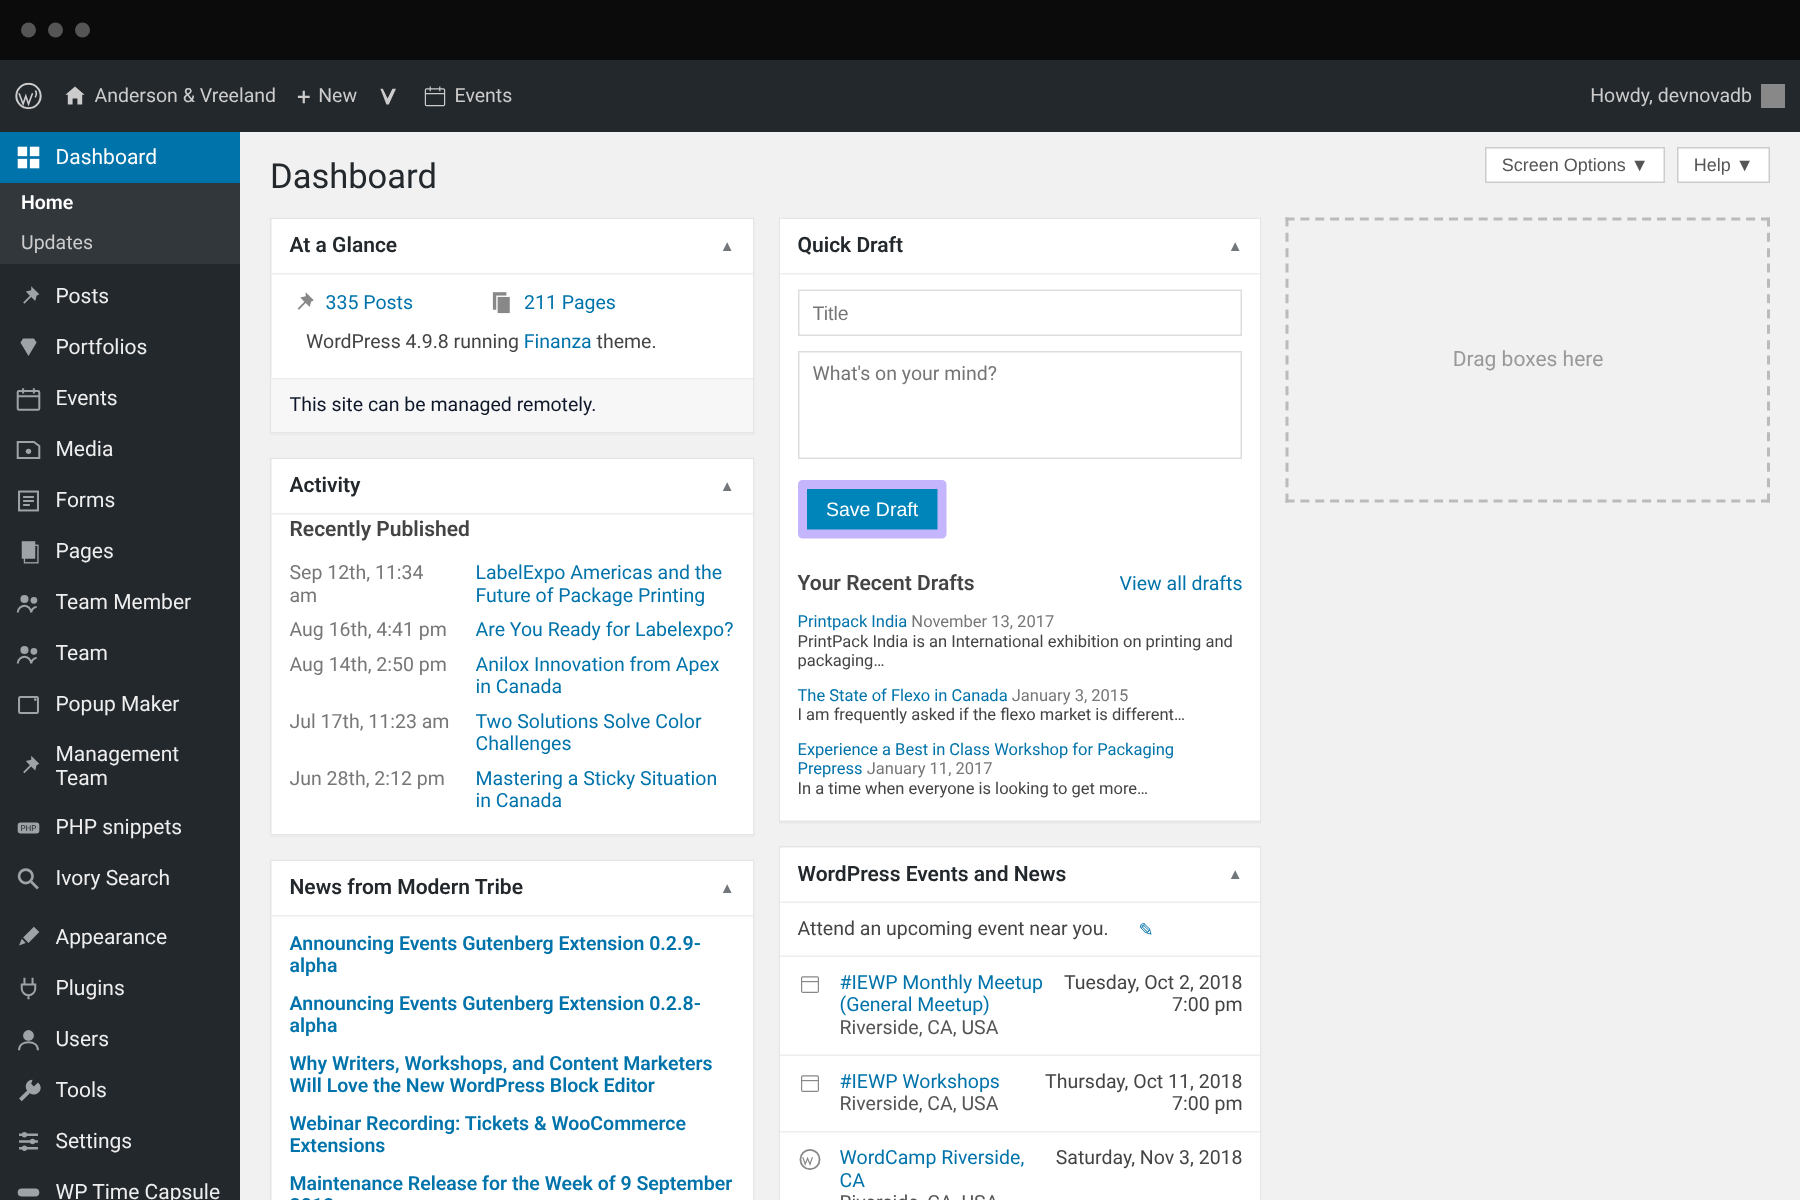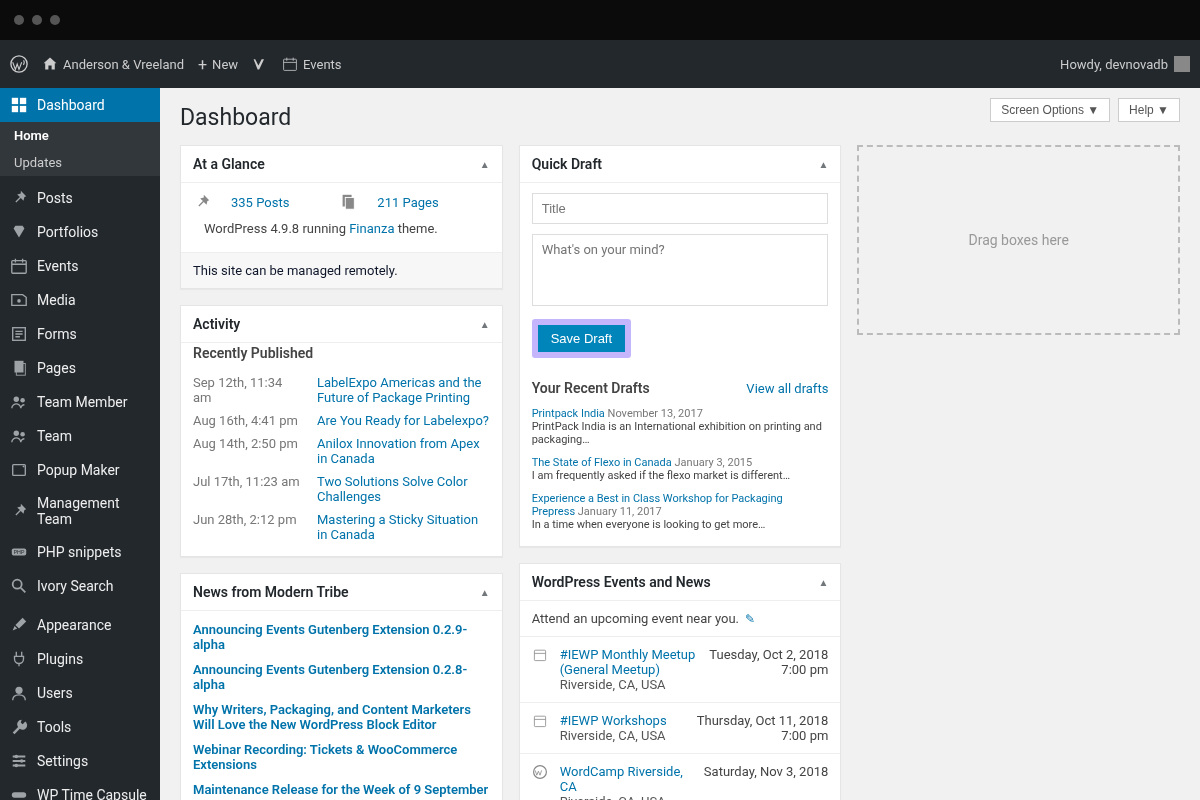--- a/index.html
+++ b/index.html
@@ -31,41 +31,41 @@
 h1.page-title{font-size:23px;font-weight:400;color:#23282d;padding:16px 0 14px}
 .cols{display:flex;gap:16px}
 .col{flex:1;display:flex;flex-direction:column;gap:16px;min-width:0}
 .col.drop{max-width:350px}
 .box{background:#fff;border:1px solid #e5e5e5;box-shadow:0 1px 1px rgba(0,0,0,.04)}
 .box-head{display:flex;align-items:center;padding:10px 12px;border-bottom:1px solid #eee}
 .box-head h2{font-size:14px;font-weight:600;color:#23282d}
 .box-head .toggle{margin-left:auto;cursor:pointer;color:#72777c;font-size:10px}
 .box-body{padding:10px 12px}
 .glance-row{display:flex;gap:50px;margin-bottom:10px}
-.glance-item{display:flex;align-items:center;gap:20px;color:#0073aa;font-size:13px}
+.glance-item{display:flex;align-items:center;gap:6px;color:#0073aa;font-size:13px}
 .glance-item .gi-ico{width:18px;height:18px;color:#888}
 .wp-line{font-size:13px;margin:6px 11px}
 .wp-line a{color:#0073aa}
 .box-foot{background:#f7f7f7;border-top:1px solid #eee;padding:10px 12px;font-size:13px;color:#0f172a}
 .sub-h{font-size:14px;font-weight:600;padding:10px 12px;border-top:1px solid #eee}
 .sub-h.first{border-top:none;padding-top:2px}
 .act-row{display:flex;gap:14px;padding:4px 12px;font-size:13px}
 .act-date{color:#777;width:110px;flex-shrink:0}
 .act-link{color:#0073aa}
 .news-link{display:block;padding:5px 12px;color:#0073aa;font-size:13px;font-weight:600}
 .inp{width:100%;border:1px solid #ddd;padding:7px 9px;font-size:13px;margin-bottom:10px}
 textarea.inp{height:72px;resize:none;font-family:inherit}
 .btn-primary{background:#0085ba;border:6px solid #c4b5fd;color:#fff;padding:6px 13px;font-size:13px;border-radius:3px;cursor:pointer}
 .drafts-head{display:flex;align-items:baseline;padding:12px 12px 6px;font-size:14px;font-weight:600}
 .drafts-head a{margin-left:auto;font-weight:400;font-size:13px;color:#0073aa}
 .draft{padding:5px 12px;font-size:11px}
 .draft a{color:#0073aa}
 .draft .dd{color:#777}
 .draft .de{color:#444}
-.ev-intro{padding:10px 12px;font-size:13px;display:flex;align-items:center;gap:6px}
+.ev-intro{padding:10px 12px;font-size:13px;display:flex;align-items:center;gap:20px}
 .pencil{color:#0073aa;font-size:12px}
 .event-row{display:flex;padding:10px 12px;border-top:1px solid #eee;font-size:13px;gap:10px}
 .ev-ico{width:18px;color:#888;flex-shrink:0}
 .ev-left{flex:1}
 .ev-title{color:#0073aa}
 .ev-loc{color:#555}
 .ev-dt{color:#444;text-align:right}
 .dropzone{border:2px dashed #bbb;min-height:190px;display:flex;align-items:center;justify-content:center;color:#999;font-size:14px}
 svg{display:block}
 </style>
@@ -367,21 +367,21 @@
       </div>
 
       <div class="box">
         <div class="box-head">
               <h2>News from Modern Tribe</h2>
               <span class="toggle">▲</span>
             </div>
         <div id="news-list" style="padding:6px 0">
               <a class="news-link">Announcing Events Gutenberg Extension 0.2.9-alpha</a>
               <a class="news-link">Announcing Events Gutenberg Extension 0.2.8-alpha</a>
-              <a class="news-link">Why Writers, Packaging, and Content Marketers Will Love the New WordPress Block Editor</a>
+              <a class="news-link">Why Writers, Workshops, and Content Marketers Will Love the New WordPress Block Editor</a>
               <a class="news-link">Webinar Recording: Tickets &amp; WooCommerce Extensions</a>
               <a class="news-link">Maintenance Release for the Week of 9 September 2018</a>
             </div>
       </div>
 
     </div>
 
     <div class="col">
 
       <div class="box">

